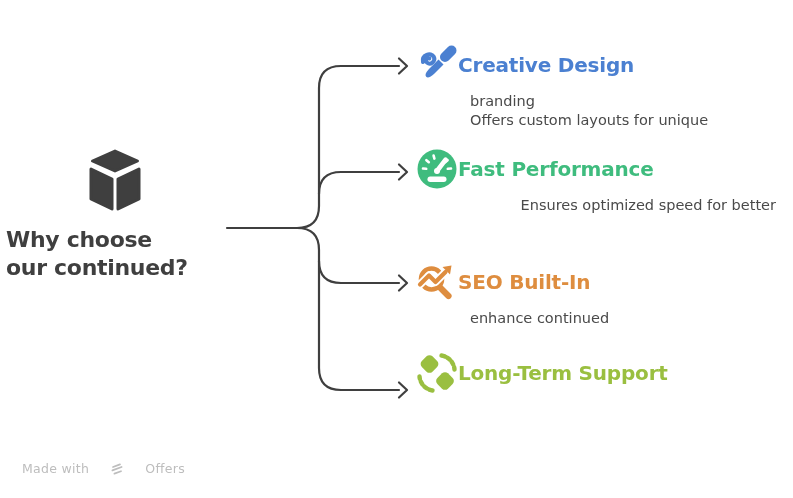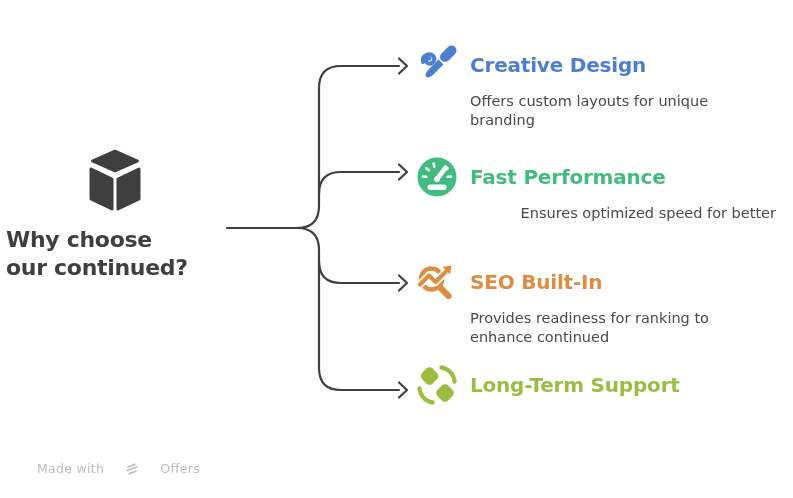--- a/index.html
+++ b/index.html
@@ -39,54 +39,52 @@
 
   
   .item {
     position: absolute;
     left: 416px;
     width: 360px;
   }
   .item-head {
     display: flex;
     align-items: center;
-    gap: 12px;
   }
   .item-icon {
     width: 42px; height: 42px;
     flex: none;
   }
   .item-title {
     font-size: 20px;
     font-weight: 700;
     letter-spacing: -0.2px;
     white-space: nowrap;
   }
   .item-desc {
     margin: 6px 0 0 54px;
     font-size: 14.5px;
     line-height: 19px;
   }
   .desc-line { white-space: nowrap; }
 
   .item-1 { top: 44px; }
-  .item-2 { top: 156px; }
+  .item-2 { top: 148px; }
   .item-3 { top: 261px; }
-  .item-4 { top: 364px; }
+  .item-4 { top: 352px; }
 
   
   .watermark {
     position: absolute;
     left: 22px; top: 461px;
     display: flex;
     align-items: center;
     gap: 21px;
     font-size: 12.5px;
     letter-spacing: 0.3px;
-    margin-left: 15px;
   }
   .napkin-logo { width: 14px; height: 14px; }
 </style>
 </head>
 <body>
 
 <div class="canvas">
 
   <svg class="connectors" viewBox="0 0 793 498" style="color: rgb(63, 63, 63);">
     <g fill="none" stroke="currentColor" stroke-width="2.2" stroke-linecap="round" stroke-linejoin="round">
@@ -123,22 +121,22 @@
   <div class="item item-1">
     <div class="item-head">
       <svg class="item-icon" viewBox="0 0 42 42" style="color: rgb(75, 128, 209);">
         <path d="M7 18 C 5.5 11, 15 7.5, 17.8 12.8 C 20 17, 14.5 21.5, 11.2 18.8 C 8.8 16.8, 10.8 13.2, 13.4 14.4" fill="none" stroke="currentColor" stroke-width="4" stroke-linecap="round"></path>
         <path d="M35.5 6.5 L29 13" fill="none" stroke="currentColor" stroke-width="10" stroke-linecap="round"></path>
         <path d="M22.5 15.5 L27.5 20.5 L18.5 29.5 Q12.5 35 10.2 32.8 Q8 30.5 13 25 Z" fill="currentColor"></path>
       </svg>
       <div class="item-title" style="color: rgb(75, 128, 209);">Creative Design</div>
     </div>
     <div class="item-desc" style="color: rgb(74, 74, 74);">
+      <div class="desc-line">branding</div>
       <div class="desc-line">Offers custom layouts for unique</div>
-      <div class="desc-line">branding</div>
     </div>
   </div>
 
   <div class="item item-2">
     <div class="item-head">
       <svg class="item-icon" viewBox="0 0 42 42" style="color: rgb(63, 188, 126);">
         <circle cx="21" cy="21" r="19.5" fill="currentColor"></circle>
         <g stroke="#ffffff" stroke-width="2.6" stroke-linecap="round">
           <path d="M7 20.5 L10.2 20.8"></path>
           <path d="M10.4 12.2 L12.8 14.2"></path>
@@ -162,21 +160,20 @@
       <svg class="item-icon" viewBox="0 0 42 42" style="color: rgb(222, 141, 63);">
         <circle cx="15.5" cy="18" r="10.5" fill="none" stroke="currentColor" stroke-width="4.6"></circle>
         <path d="M23.8 26.3 L32.5 35" fill="none" stroke="currentColor" stroke-width="6.2" stroke-linecap="round"></path>
         <path d="M4 23.5 L13 14.5 L19.5 21 L30 10.5" fill="none" stroke="#ffffff" stroke-width="8" stroke-linecap="round" stroke-linejoin="round"></path>
         <path d="M4 23.5 L13 14.5 L19.5 21 L29.5 11" fill="none" stroke="currentColor" stroke-width="4.2" stroke-linecap="round" stroke-linejoin="round"></path>
         <polygon points="35.5,4.5 26.5,6 34,13.5" fill="currentColor"></polygon>
       </svg>
       <div class="item-title" style="color: rgb(222, 141, 63);">SEO Built-In</div>
     </div>
     <div class="item-desc" style="color: rgb(74, 74, 74);">
-      <div class="desc-line">Provides readiness for ranking to</div>
       <div class="desc-line">enhance continued</div>
     </div>
   </div>
 
   <div class="item item-4">
     <div class="item-head">
       <svg class="item-icon" viewBox="0 0 42 42" style="color: rgb(154, 191, 64);">
         <rect x="6" y="4.5" width="15" height="15" rx="4.2" fill="currentColor" transform="rotate(45 13.5 12)"></rect>
         <rect x="21.5" y="21.5" width="15" height="15" rx="4.2" fill="currentColor" transform="rotate(45 29 29)"></rect>
         <path d="M25.5 3.5 A 15.5 15.5 0 0 1 38.5 17.5" fill="none" stroke="currentColor" stroke-width="4.4" stroke-dasharray="3.4 2.6" stroke-linecap="round"></path>

